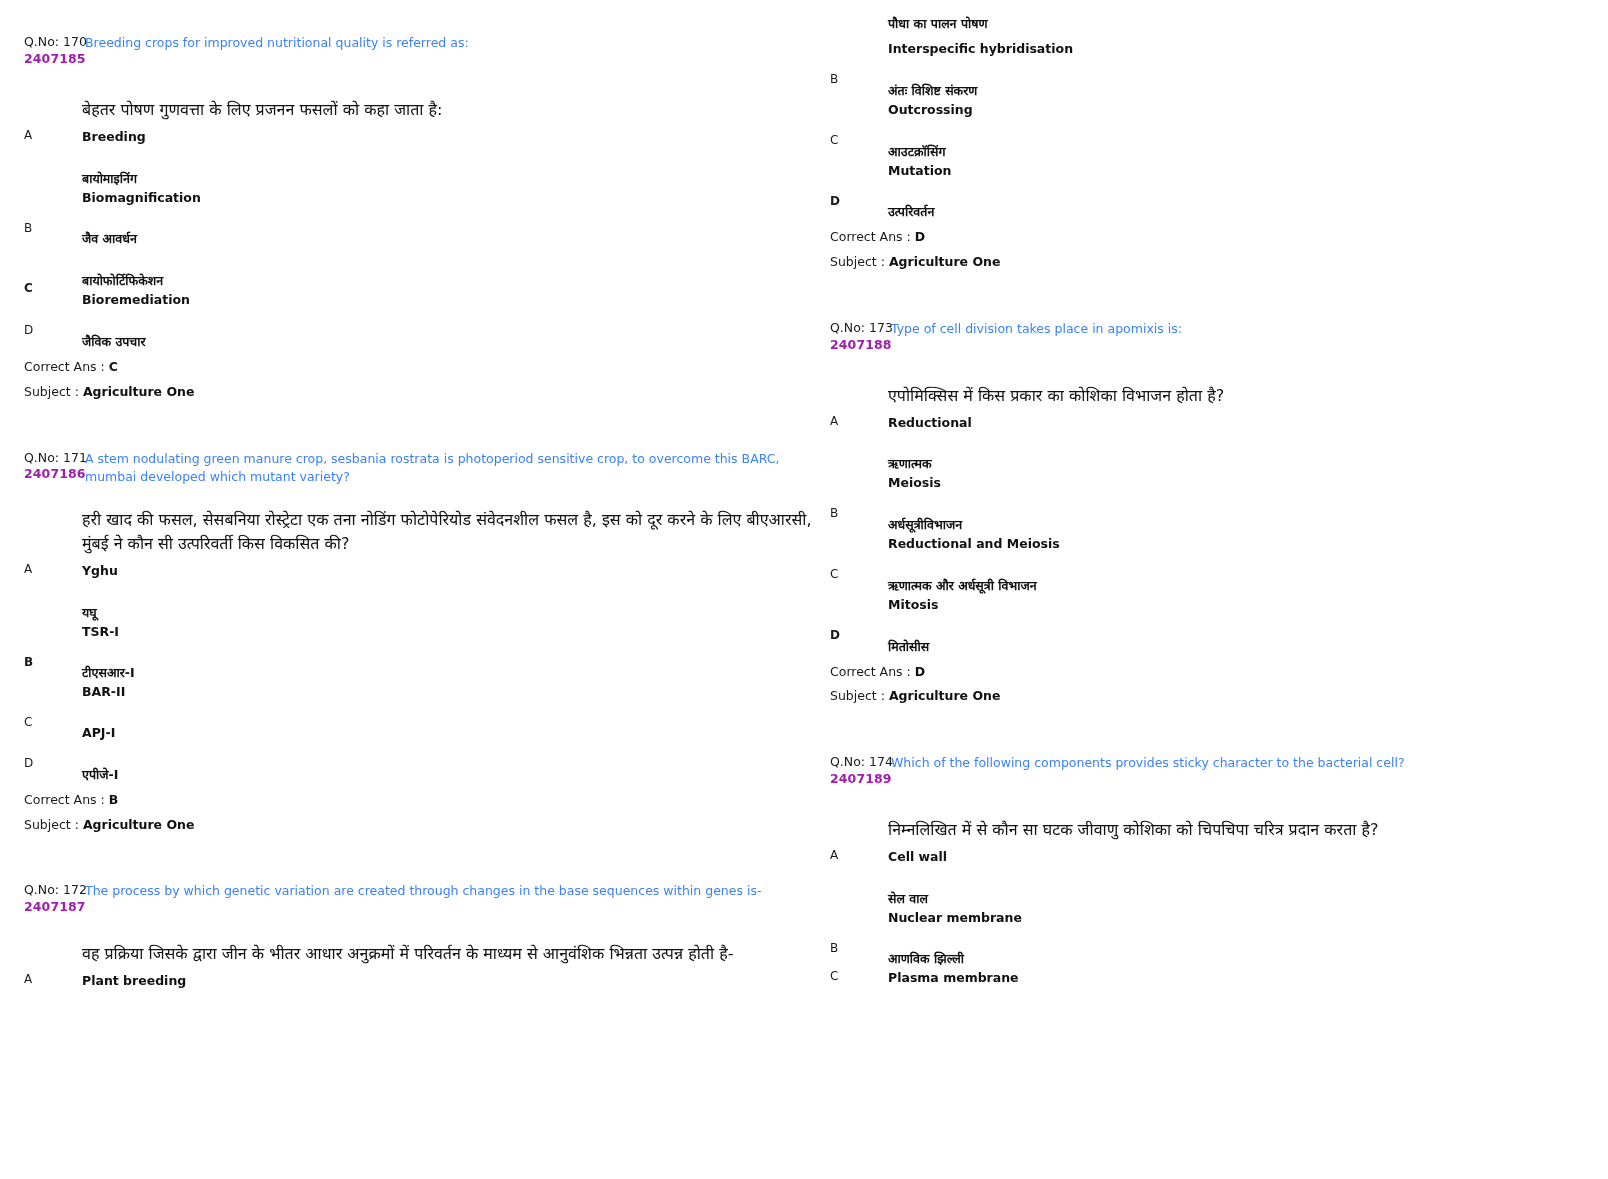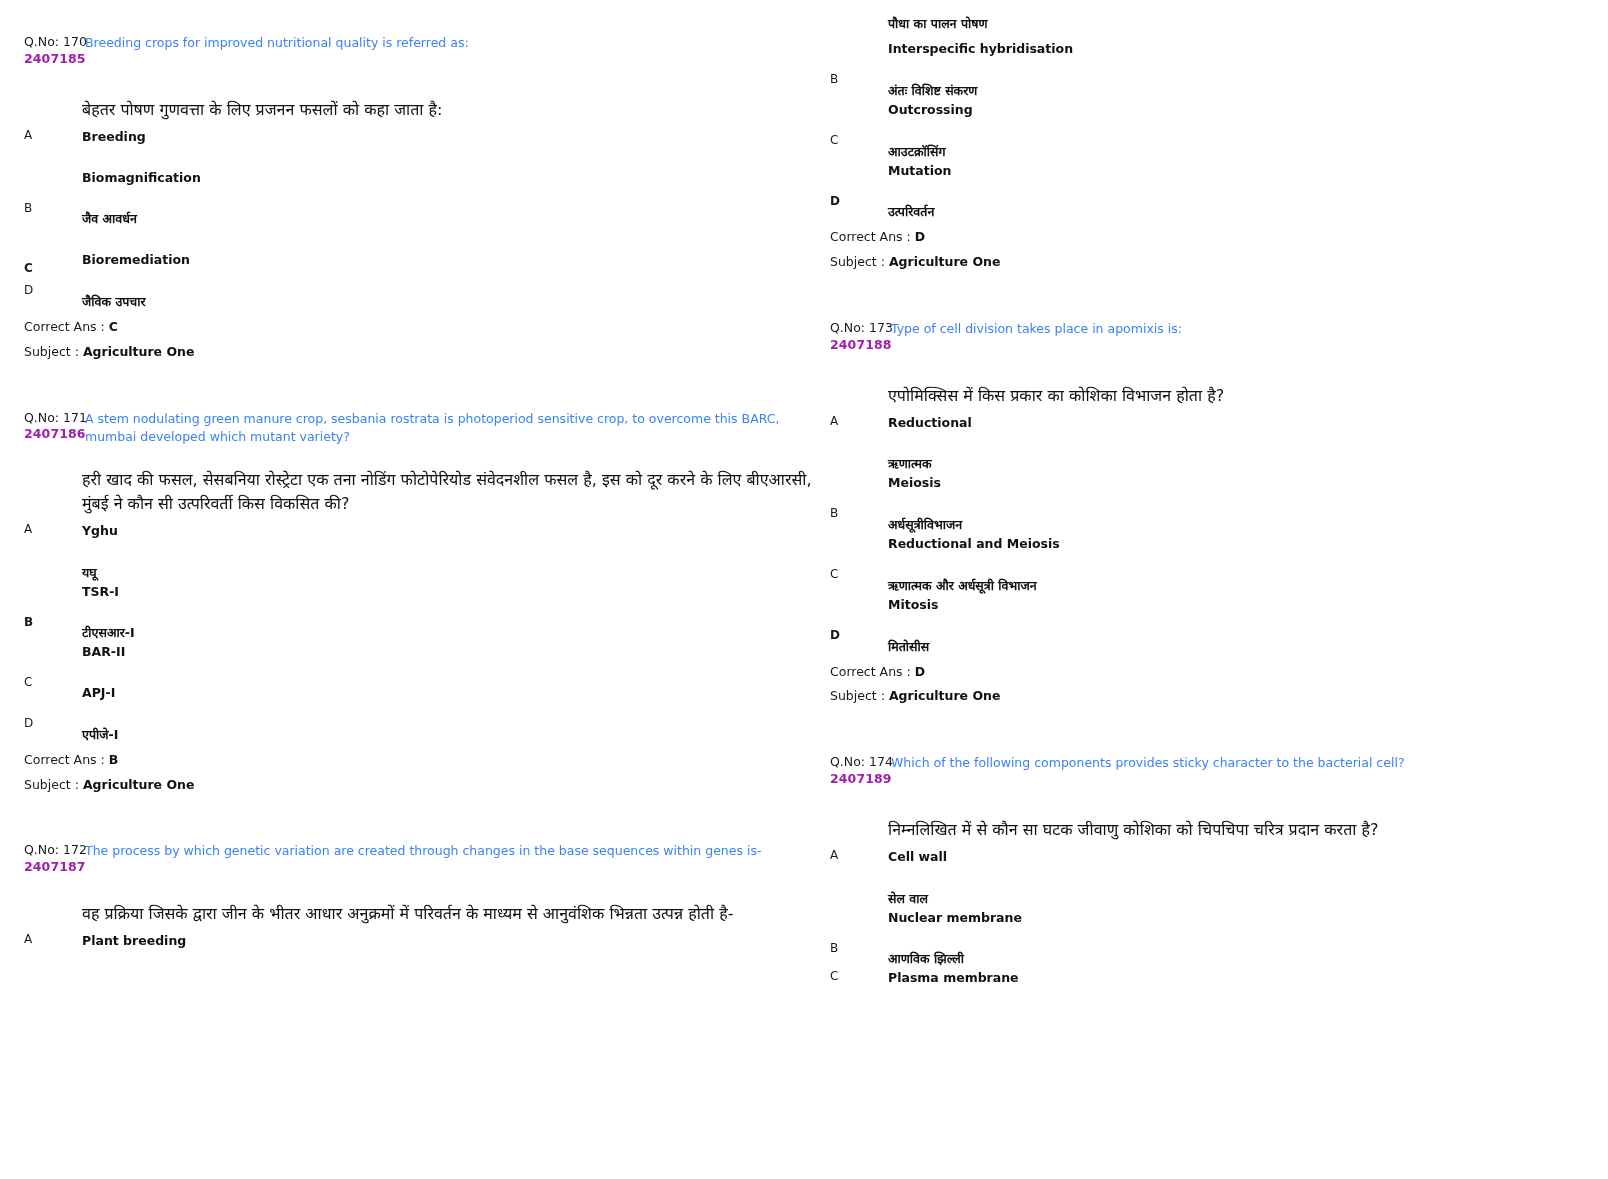--- a/index.html
+++ b/index.html
@@ -133,36 +133,38 @@
         <div class="qtext-hi">बेहतर पोषण गुणवत्ता के लिए प्रजनन फसलों को कहा जाता है:</div>
       </div>
 
       <div class="sp-6"></div>
 
       <div class="opt">
         <div class="opt-letter">A</div>
         <div class="opt-body">
           <div class="opt-en">Breeding</div>
           <div class="sp-22"></div>
+          <div class="opt-hi">बायोमाइनिंग</div>
         </div>
       </div>
 
       <div class="opt">
         <div class="opt-letter" style="top:32px">B</div>
         <div class="opt-body">
           <div class="opt-en">Biomagnification</div>
           <div class="sp-22"></div>
           <div class="opt-hi">जैव आवर्धन</div>
         </div>
       </div>
 
       <div class="opt">
         <div class="opt-letter bold" style="top:32px">C</div>
         <div class="opt-body">
           <div class="sp-22"></div>
+          <div class="opt-hi">बायोफोर्टिफिकेशन</div>
         </div>
       </div>
 
       <div class="opt">
         <div class="opt-letter" style="top:32px">D</div>
         <div class="opt-body">
           <div class="opt-en">Bioremediation</div>
           <div class="sp-22"></div>
           <div class="opt-hi">जैविक उपचार</div>
         </div>

